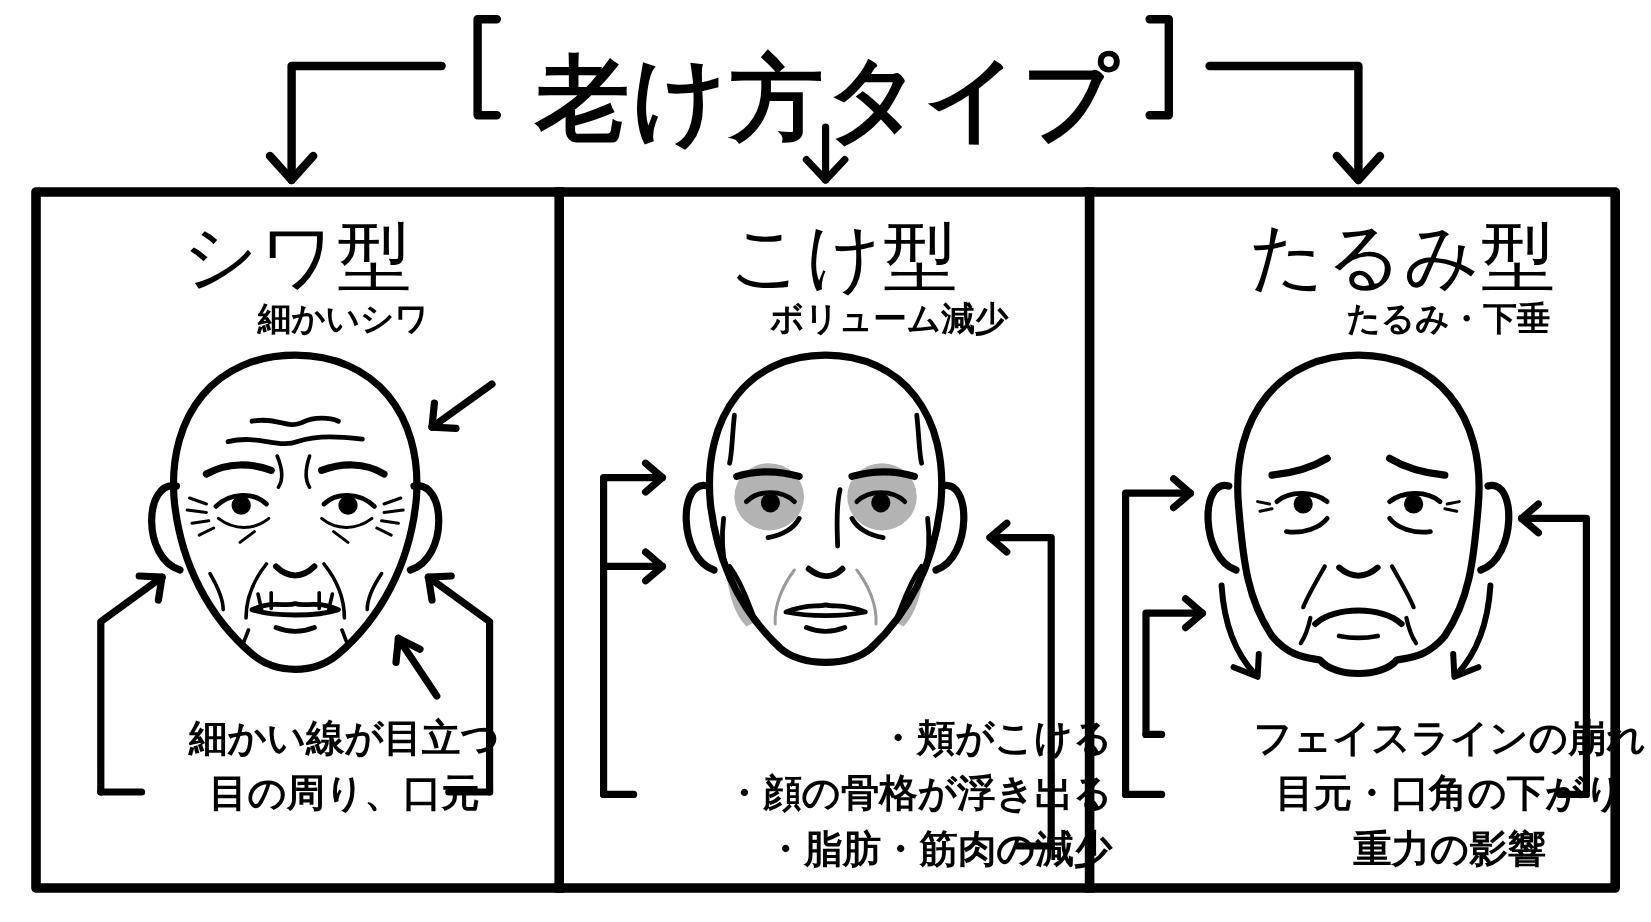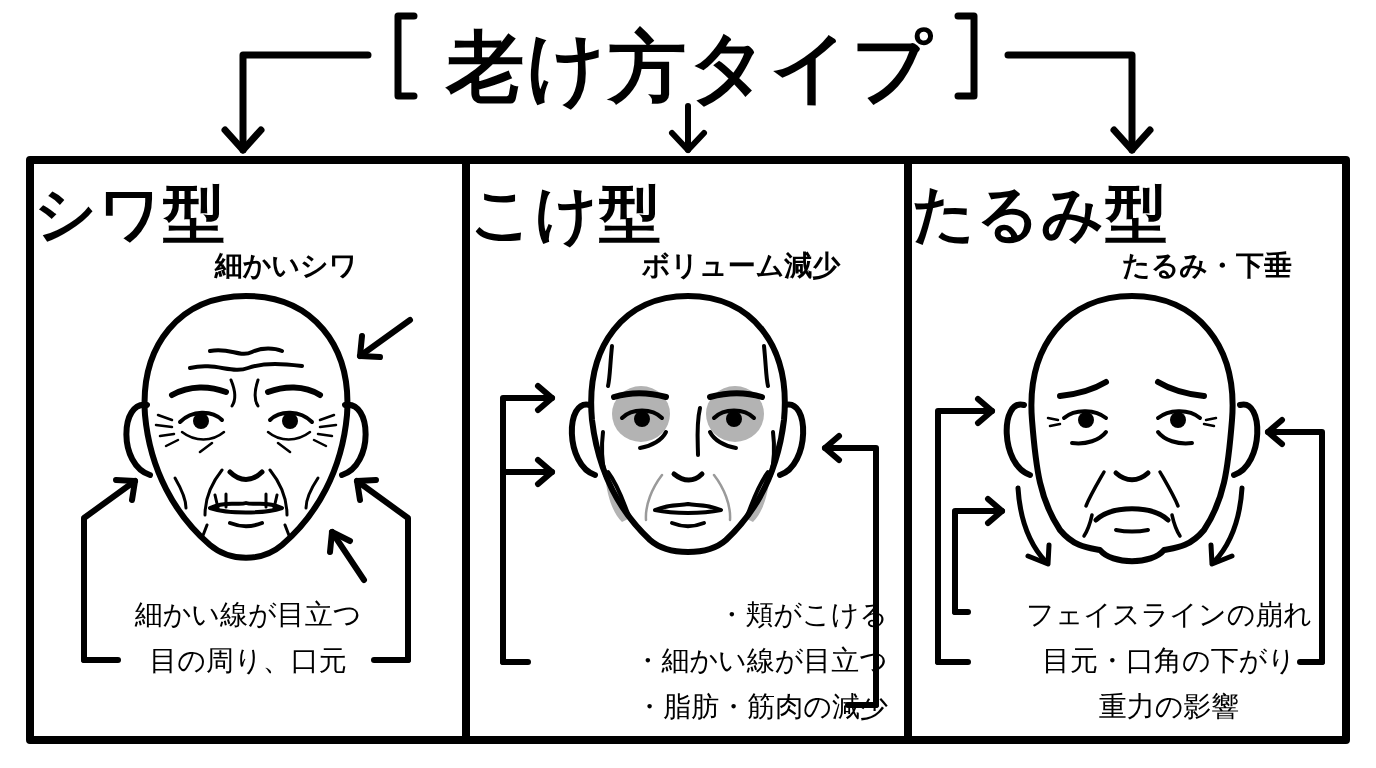--- a/index.html
+++ b/index.html
@@ -1,28 +1,28 @@
 <!DOCTYPE html>
 <html><head>
   <meta charset="utf-8">
   <style>
     html, body { margin: 0; padding: 0; background: #ffffff; }
     body { width: 1376px; height: 768px; position: relative; overflow: hidden;
            font-family: "DejaVu Sans", "Liberation Sans", sans-serif; color: #000; }
     #overlay { position: absolute; left: 0; top: 0; width: 1376px; height: 768px; }
-    .title { position: absolute; left: 430px; top: 12px; width: 520px; height: 110px;
+    .title { position: absolute; left: 430px; top: 28px; width: 520px; height: 110px;
              text-align: center; font-size: 78px; font-weight: bold; line-height: 110px;
              letter-spacing: 2px; }
     .panel { position: absolute; top: 160px; height: 580px; }
-    .p-title { position: absolute; left: 0; width: 100%; top: 14px; text-align: left;
-               font-size: 62px; font-weight: bold; line-height: 80px; letter-spacing: 1px; }
+    .p-title { position: absolute; left: 0; width: 100%; top: 14px; text-align: center;
+               font-size: 62px; font-weight: normal; line-height: 80px; letter-spacing: 1px; }
     .p-sub { position: absolute; left: 0; width: 100%; top: 88px; text-align: center;
              font-size: 28px; font-weight: bold; line-height: 36px; margin-left: 38px; }
     .p-desc { position: absolute; left: 0; width: 100%; top: 432px; text-align: center;
-              font-size: 28px; font-weight: normal; line-height: 46px; }
+              font-size: 32px; font-weight: bold; line-height: 46px; padding-left: 39px; }
     .p-desc.left { text-align: right; }
     .p-desc div { white-space: nowrap; }
   </style>
 </head>
 <body>
 
 <div class="title">老け方タイプ</div>
 
 <svg id="overlay" viewBox="0 0 1376 768" fill="none" stroke="#000" stroke-linecap="round" stroke-linejoin="round">
 
@@ -220,21 +220,21 @@
     <div>細かい線が目立つ</div>
     <div>目の周り、口元</div>
   </div>
 </section>
 
 <section class="panel" style="left:470px; width:466px;">
   <div class="p-title">こけ型</div>
   <div class="p-sub">ボリューム減少</div>
   <div class="p-desc left" style="top:432px; left:58px; width:360px;">
     <div>・頬がこける</div>
-    <div>・細かい線が目立つ</div>
+    <div>・顔の骨格が浮き出る</div>
     <div>・脂肪・筋肉の減少</div>
   </div>
 </section>
 
 <section class="panel" style="left:912px; width:514px;">
   <div class="p-title">たるみ型</div>
   <div class="p-sub">たるみ・下垂</div>
   <div class="p-desc" style="top:432px;">
     <div>フェイスラインの崩れ</div>
     <div>目元・口角の下がり</div>

